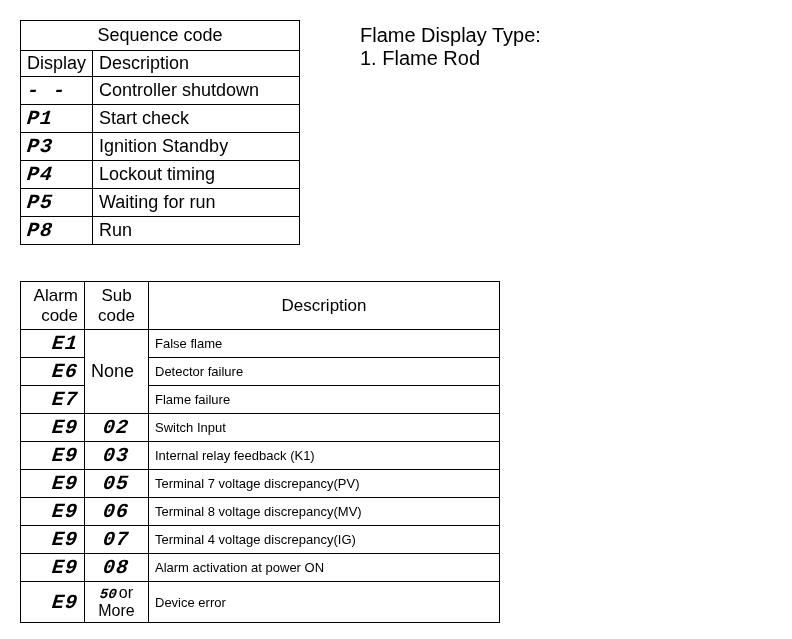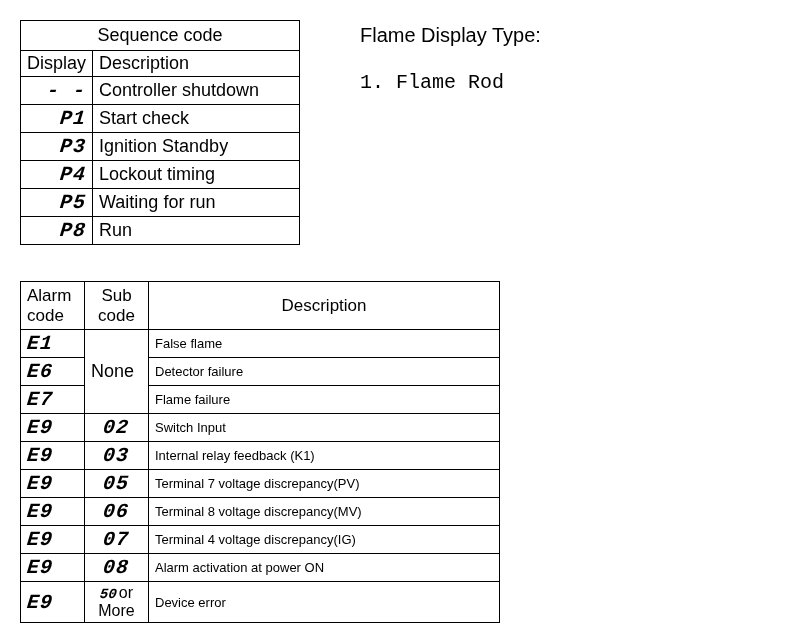--- a/index.html
+++ b/index.html
@@ -57,32 +57,30 @@
     height: 26px;
     box-sizing: border-box;
     vertical-align: middle;
   }
   table.seq .title-cell {
     text-align: center;
     font-size: 18px;
     height: 30px;
   }
   table.seq .disp {
-    text-align: right;
+    text-align: left;
     width: 72px;
   }
 
   .detector-block {
     margin-left: 60px;
     padding-top: 4px;
     font-size: 20px;
   }
   .detector-block .item {
-    margin-top: 24px;
-    font-family: Liberation Mono, monospace;
   }
 
   
   table.alarm {
     border-collapse: collapse;
     margin-top: 36px;
     width: 480px;
   }
   table.alarm th, table.alarm td {
     border: 1px solid #000;
@@ -94,21 +92,21 @@
     vertical-align: middle;
   }
   table.alarm th {
     font-size: 17px;
     text-align: center;
     line-height: 1.15;
     height: 48px;
   }
   table.alarm .acode {
     width: 64px;
-    text-align: left;
+    text-align: right;
   }
   table.alarm .scode {
     width: 64px;
     text-align: center;
     margin-top: 8px;
   }
   table.alarm td.desc {
     font-size: 13px;
   }
   table.alarm td.none {

